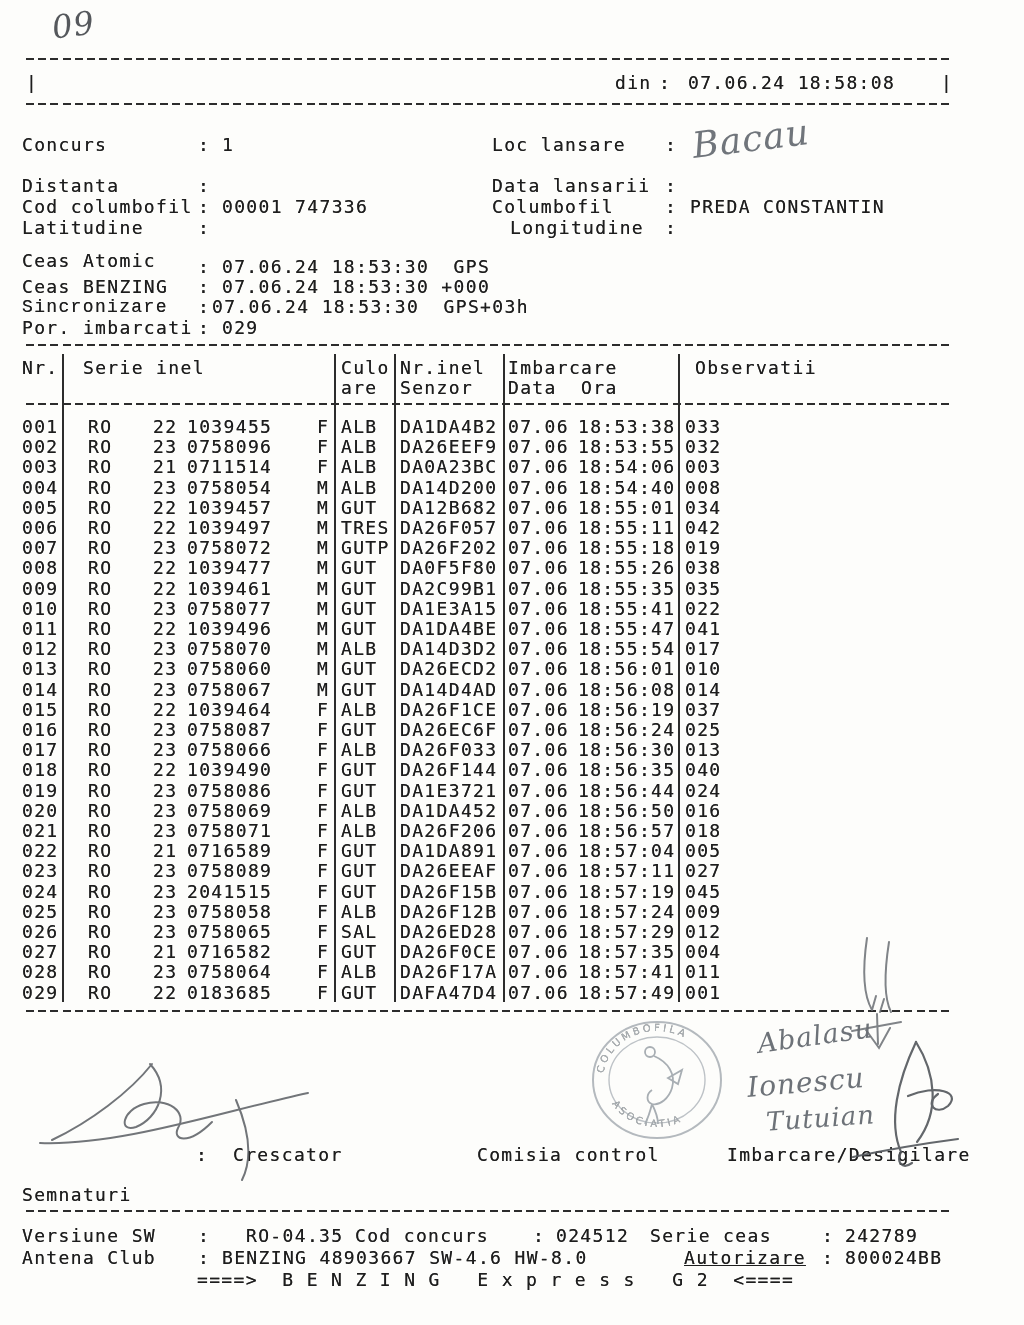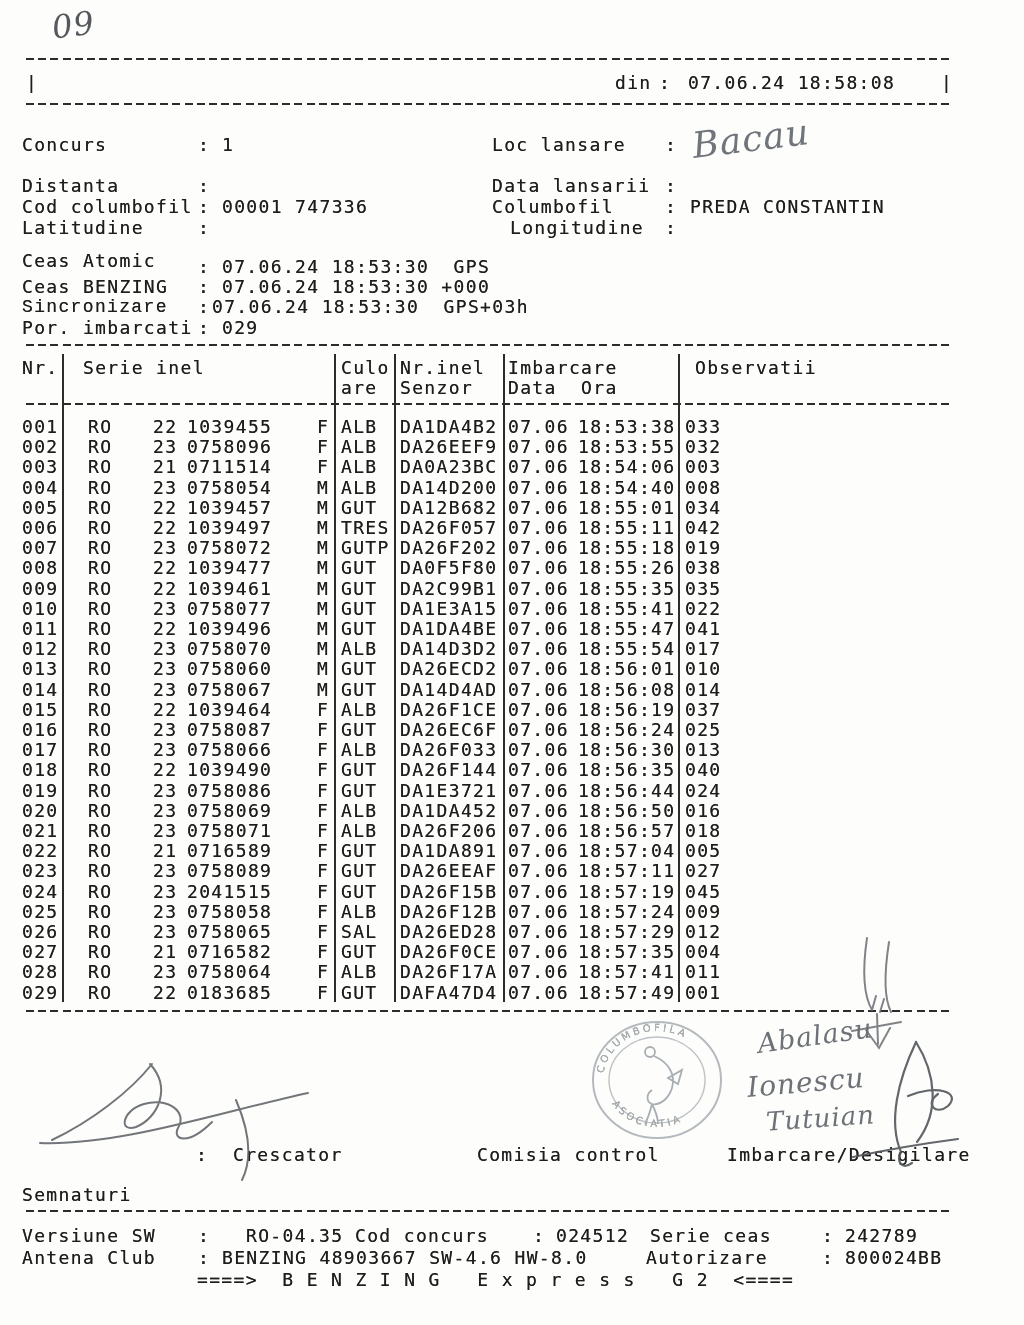--- a/index.html
+++ b/index.html
@@ -512,18 +512,18 @@
   <span class="abs" style="left:355px;top:1226px;">Cod concurs</span>
   <span class="abs" style="left:533px;top:1226px;">:</span>
   <span class="abs" style="left:556px;top:1226px;">024512</span>
   <span class="abs" style="left:650px;top:1226px;">Serie ceas</span>
   <span class="abs" style="left:822px;top:1226px;">:</span>
   <span class="abs" style="left:845px;top:1226px;">242789</span>
 
   <span class="abs" style="left:22px;top:1248px;">Antena Club</span>
   <span class="abs" style="left:198px;top:1248px;">:</span>
   <span class="abs" style="left:222px;top:1248px;">BENZING 48903667 SW-4.6 HW-8.0</span>
-  <span class="abs" style="left:646px;top:1248px;">Autorizare</span>
+  <span class="abs" style="left:684px;top:1248px;text-decoration:underline;">Autorizare</span>
   <span class="abs" style="left:822px;top:1248px;">:</span>
   <span class="abs" style="left:845px;top:1248px;">800024BB</span>
 
   <span class="abs" style="left:197px;top:1270px;">====&gt;  B E N Z I N G   E x p r e s s   G 2  &lt;====</span>
 </div>
 
 </body></html>

